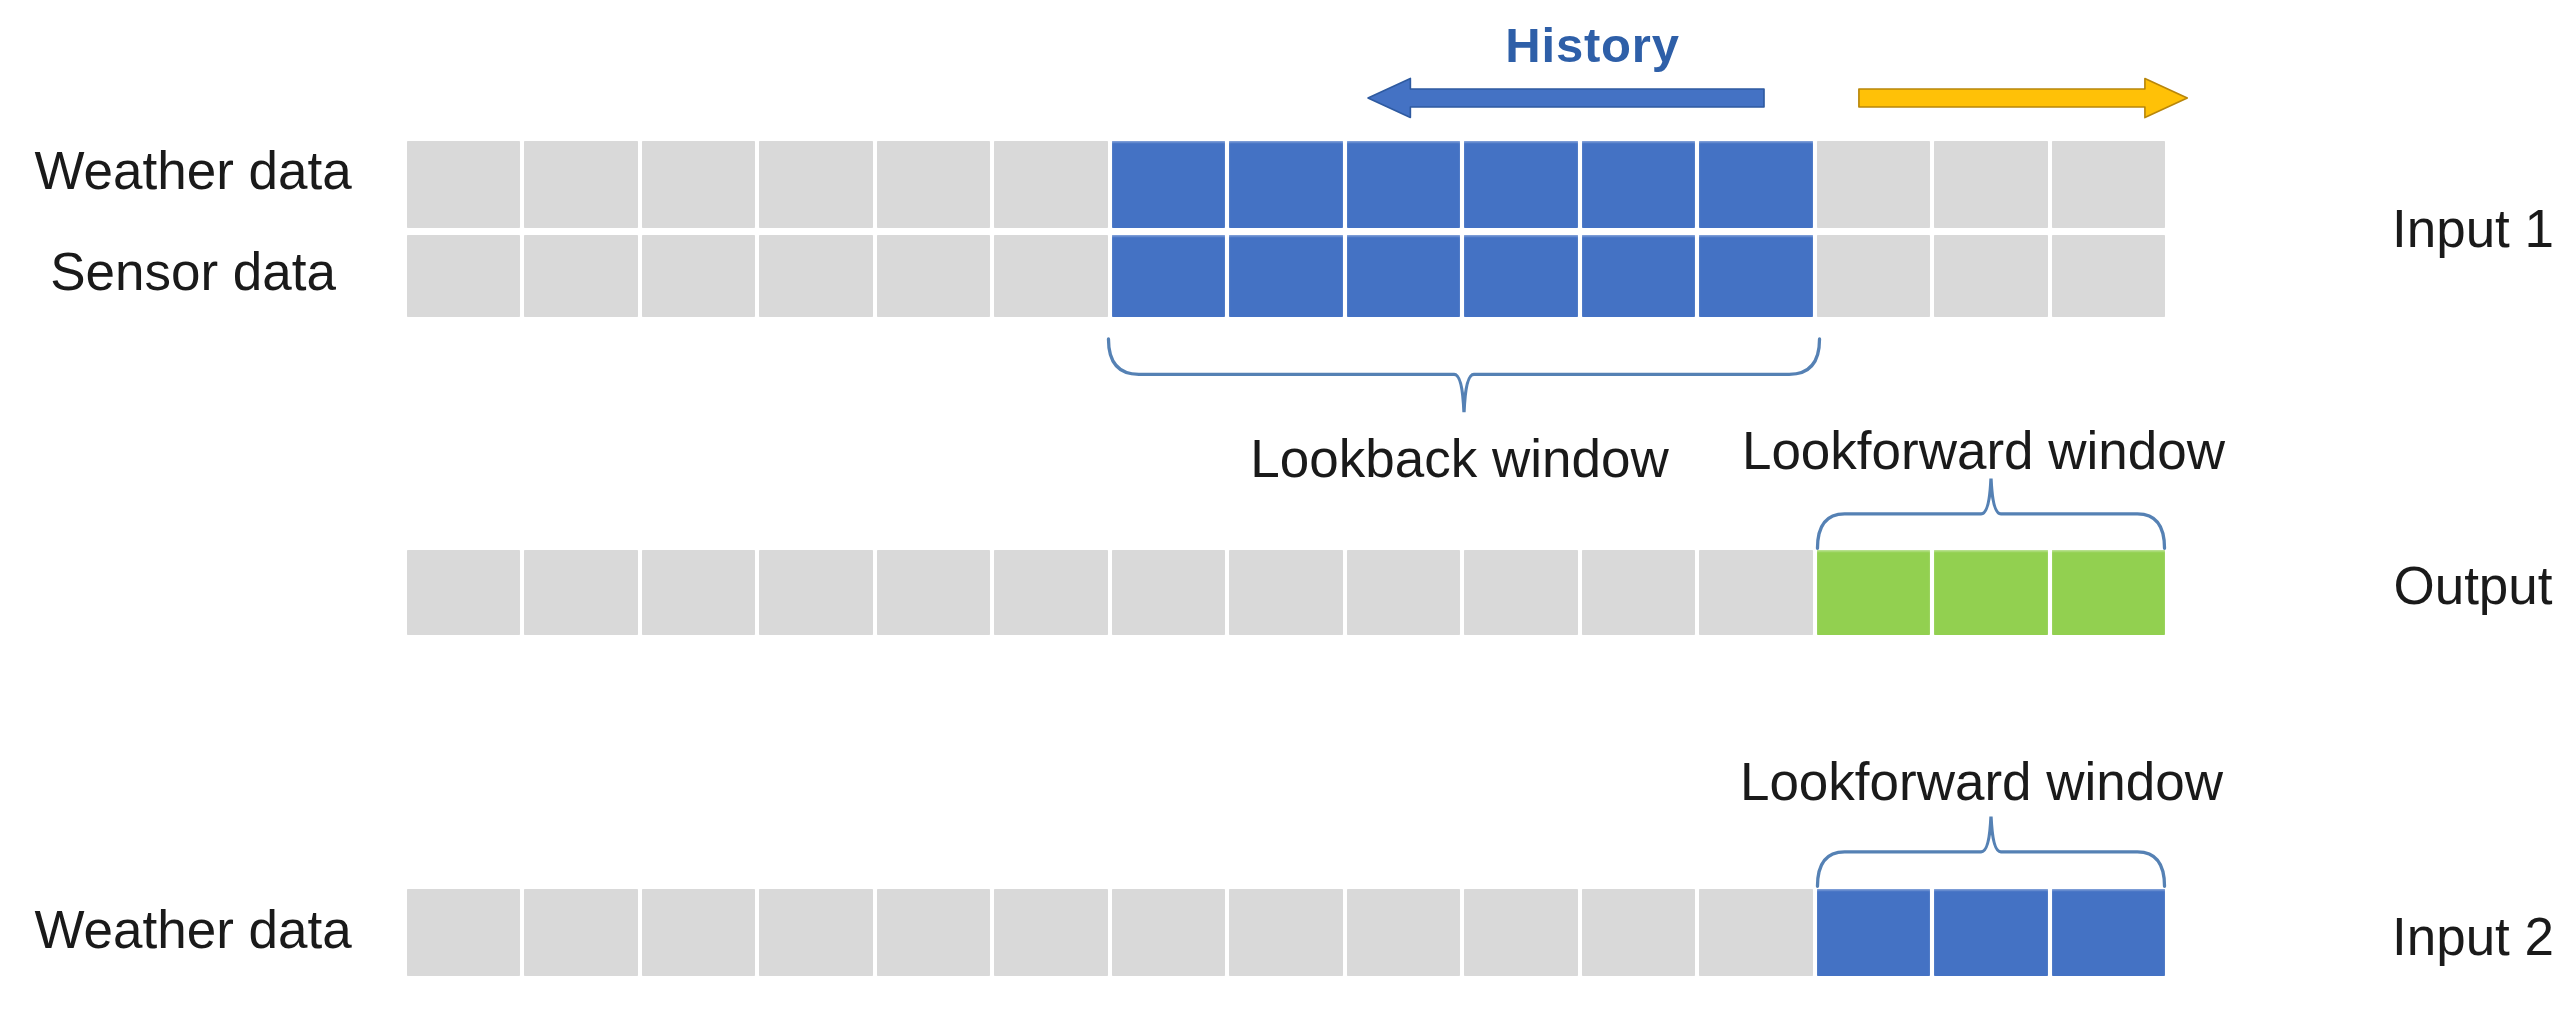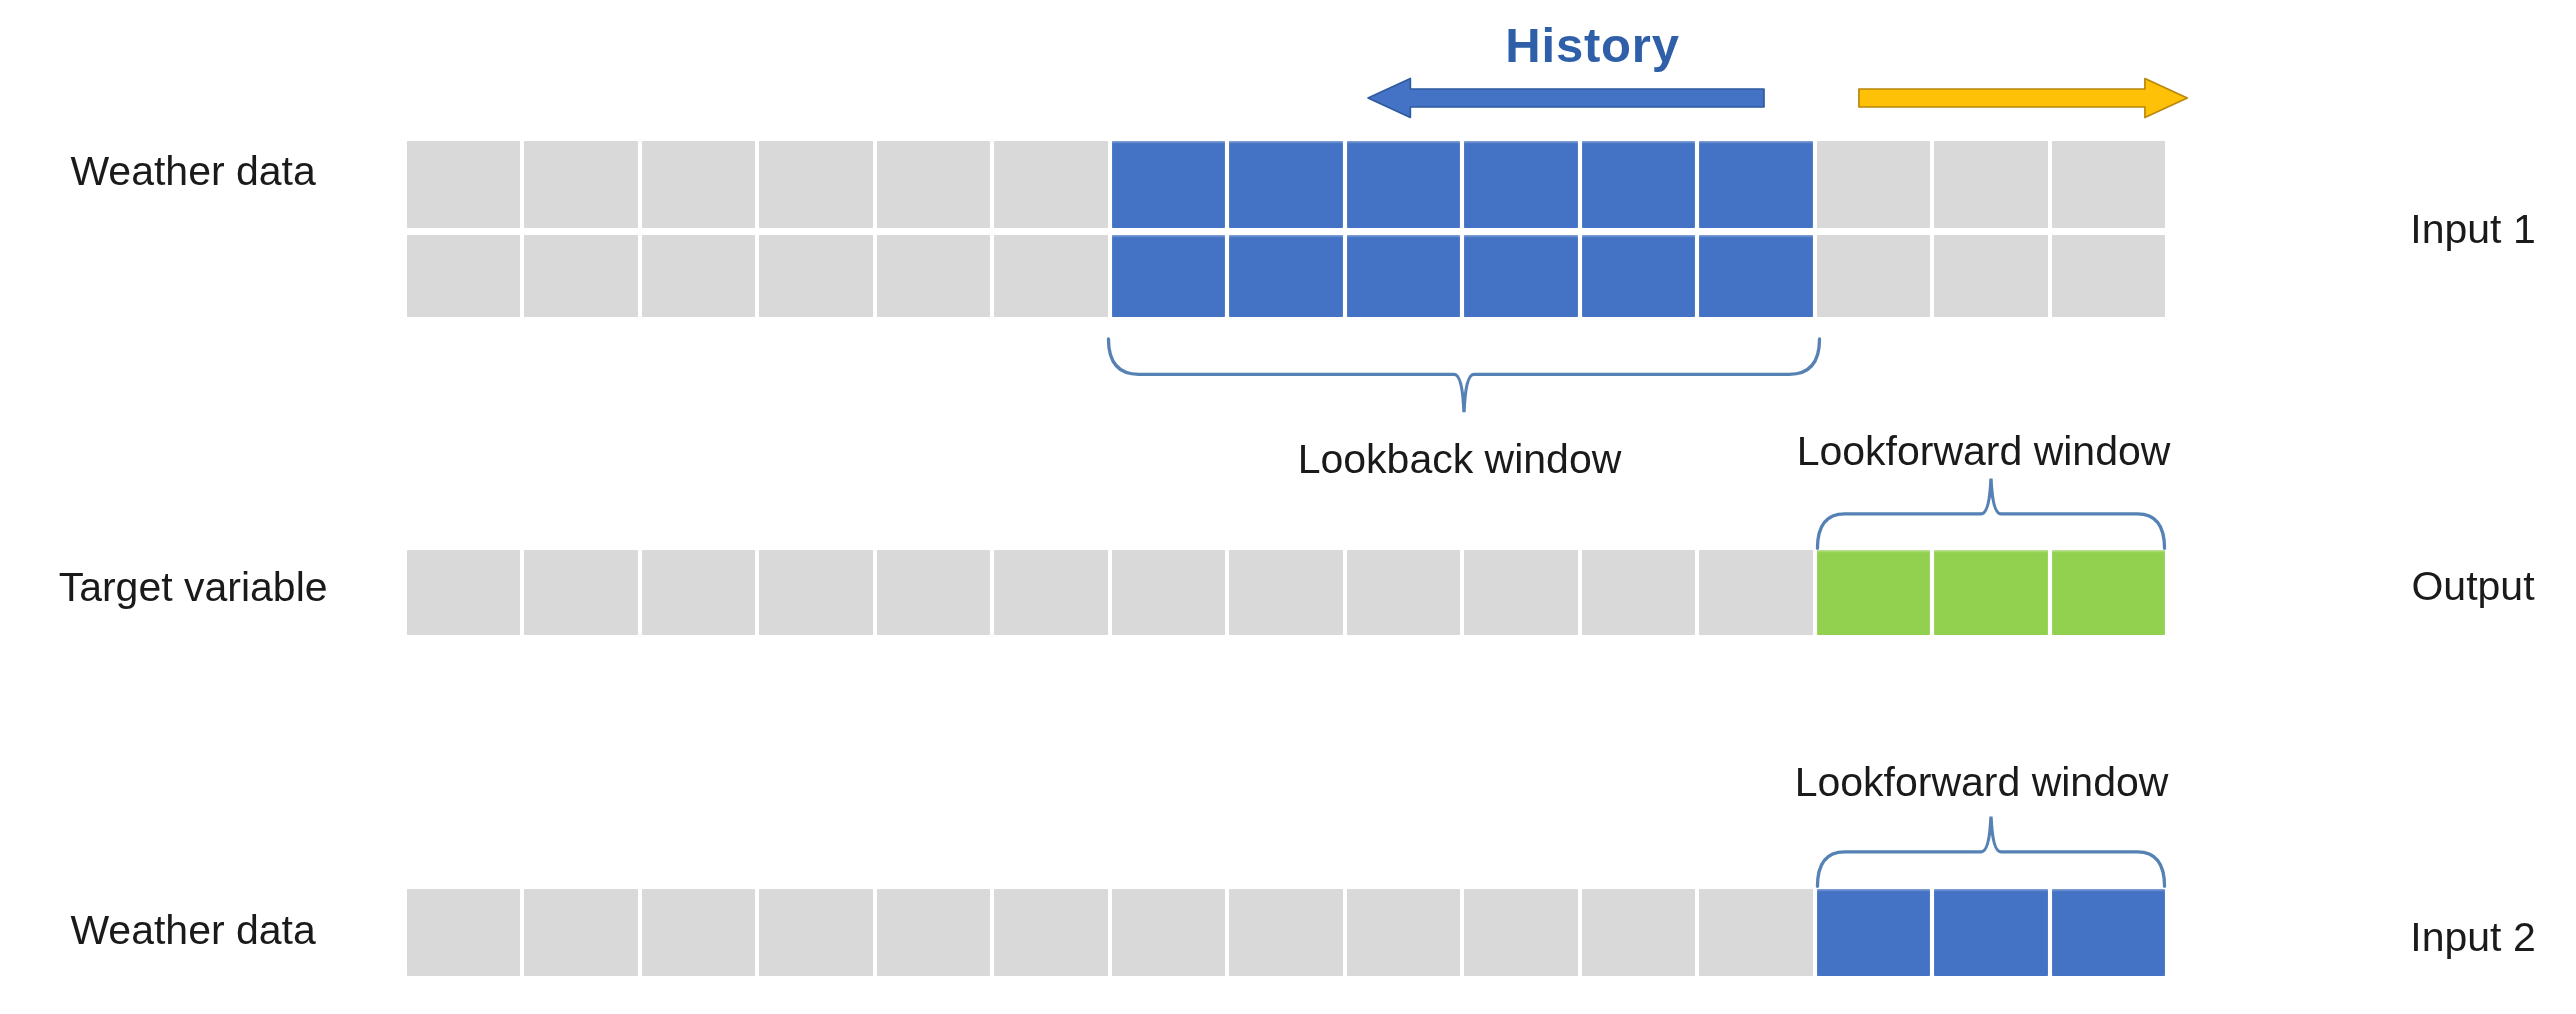--- a/index.html
+++ b/index.html
@@ -5,21 +5,21 @@
   html,body{margin:0;padding:0;background:#ffffff;}
   .canvas{
     position:relative;
     width:2576px;height:1014px;
     background:#ffffff;
     font-family:"Liberation Sans",sans-serif;
     overflow:hidden;
   }
   .lbl{
     position:absolute;
-    font-size:41px;
+    font-size:53px;
     line-height:66px;
     color:var(--label_text);
     text-align:center;
     white-space:nowrap;
   }
   .lbl.accent-history{color:var(--history_text);font-size:49px;font-weight:bold;letter-spacing:0.8px;}
   .lbl.accent-future{color:var(--future_text);font-size:49px;font-weight:bold;letter-spacing:0.8px;}
   .row{
     position:absolute;
     left:407px;width:1758px;
@@ -42,21 +42,21 @@
   <div class="lbl accent-history" style="left:1428px;top:11.5px;width:329px;">History</div>
   <svg style="left:1364px;top:76px;" width="404" height="44" viewBox="0 0 492 54">
     <polygon points="3,27 55,3 55,16 489,16 489,38 55,38 55,51" style="fill:var(--arrow_blue);stroke:var(--arrow_blue_border);stroke-width:2;stroke-linejoin:round;"></polygon>
   </svg>
 
   <svg style="left:1855px;top:76px;" width="337" height="44" viewBox="0 0 410 54">
     <polygon points="3,16 354,16 354,3 406,27 354,51 354,38 3,38" style="fill:var(--arrow_yellow);stroke:var(--arrow_yellow_border);stroke-width:2;stroke-linejoin:round;"></polygon>
   </svg>
 
   <div class="lbl" style="left:4.1px;top:138px;width:378px;">Weather data</div>
-  <div class="lbl" style="left:4.1px;top:554px;width:378px;">Target variable</div>
+  <div class="lbl" style="left:4.1px;top:239px;width:378px;">Sensor data</div>
   <div class="lbl" style="left:4.1px;top:897px;width:378px;">Weather data</div>
 
   <div class="row" style="top:141px;height:87px;">
       <div class="cell gray"></div>
       <div class="cell gray"></div>
       <div class="cell gray"></div>
       <div class="cell gray"></div>
       <div class="cell gray"></div>
       <div class="cell gray"></div>
       <div class="cell blue"></div>

